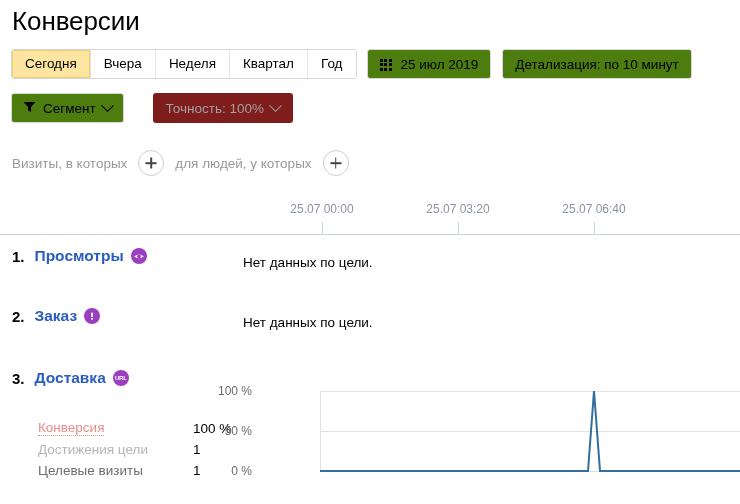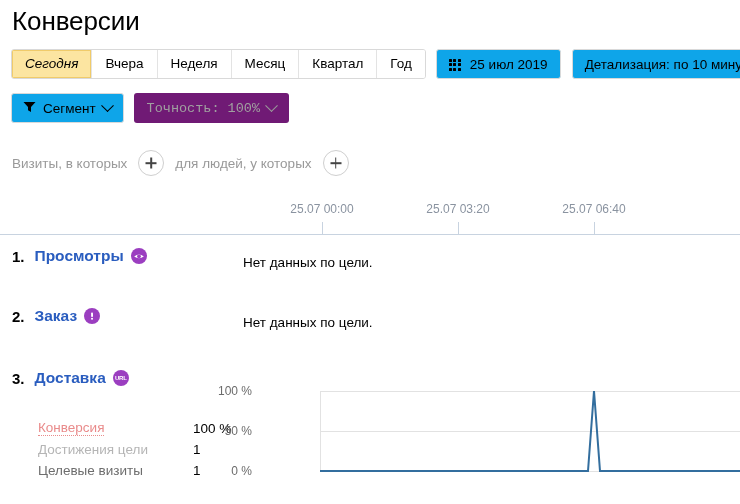--- a/index.html
+++ b/index.html
@@ -74,29 +74,28 @@
     border: none;
     border-right: 1px solid #e3e3e3;
     cursor: pointer;
     white-space: nowrap;
     font-family: "Liberation Sans", sans-serif;
   }
   .seg-btn:last-child { border-right: none; }
   .seg-btn.active {
     background: #fce5a1;
     box-shadow: inset 0 0 0 1px #f0cb6a;
-    font-style: italic;
   }
 
   .tb-btn {
     height: 30px;
     box-sizing: border-box;
     border: 1px solid #d9d9d9;
     border-radius: 3px;
-    background: #0ea5e9;
+    background: #4d7c0f;
     font-size: 13.5px;
     color: #000;
     display: flex;
     align-items: center;
     gap: 9px;
     padding: 0 12px;
     cursor: pointer;
     white-space: nowrap;
     font-family: "Liberation Sans", sans-serif;
   }
@@ -122,39 +121,40 @@
   }
   .chev.gray { border-color: #9a9a9a; }
 
   
   .toolbar2 {
     position: absolute;
     left: 11px;
     top: 93px;
     display: flex;
     align-items: center;
+    gap: 19px;
   }
   #segment-button { gap: 7px; padding: 0 11px; }
   .funnel-icon { display:block; margin-top: 1px; }
   .accuracy-button {
     height: 30px;
     box-sizing: border-box;
     margin-left: 10px;
     border: none;
     border-radius: 3px;
-    background: #701a75;
+    background: #7f1d1d;
     color: #a0a0a0;
     font-size: 13.5px;
     padding: 0 13px;
     display: flex;
     align-items: center;
     gap: 7px;
     cursor: pointer;
     white-space: nowrap;
-    font-family: Liberation Mono, monospace;
+    font-family: Liberation Sans, sans-serif;
   }
 
   
   .filter-row {
     position: absolute;
     left: 12px;
     top: 150px;
     display: flex;
     align-items: center;
     gap: 11px;
@@ -343,21 +343,20 @@
         <path d="M1 1 H12 V16 L6.5 11.5 L1 16 Z" fill="none" stroke="#c9c9c9" stroke-width="2"></path>
       </svg>
     </span>
   </div>
 
   <div class="toolbar">
     <div class="seg-group">
       <button class="seg-btn active">Сегодня</button>
       <button class="seg-btn">Вчера</button>
       <button class="seg-btn">Неделя</button>
-      <button class="seg-btn">Месяц</button>
       <button class="seg-btn">Квартал</button>
       <button class="seg-btn">Год</button>
     </div>
 
     <div class="tb-btn" id="date-button">
       <span class="cal-icon">
         <i></i>
           <i></i>
           <i></i>
           <i></i>

